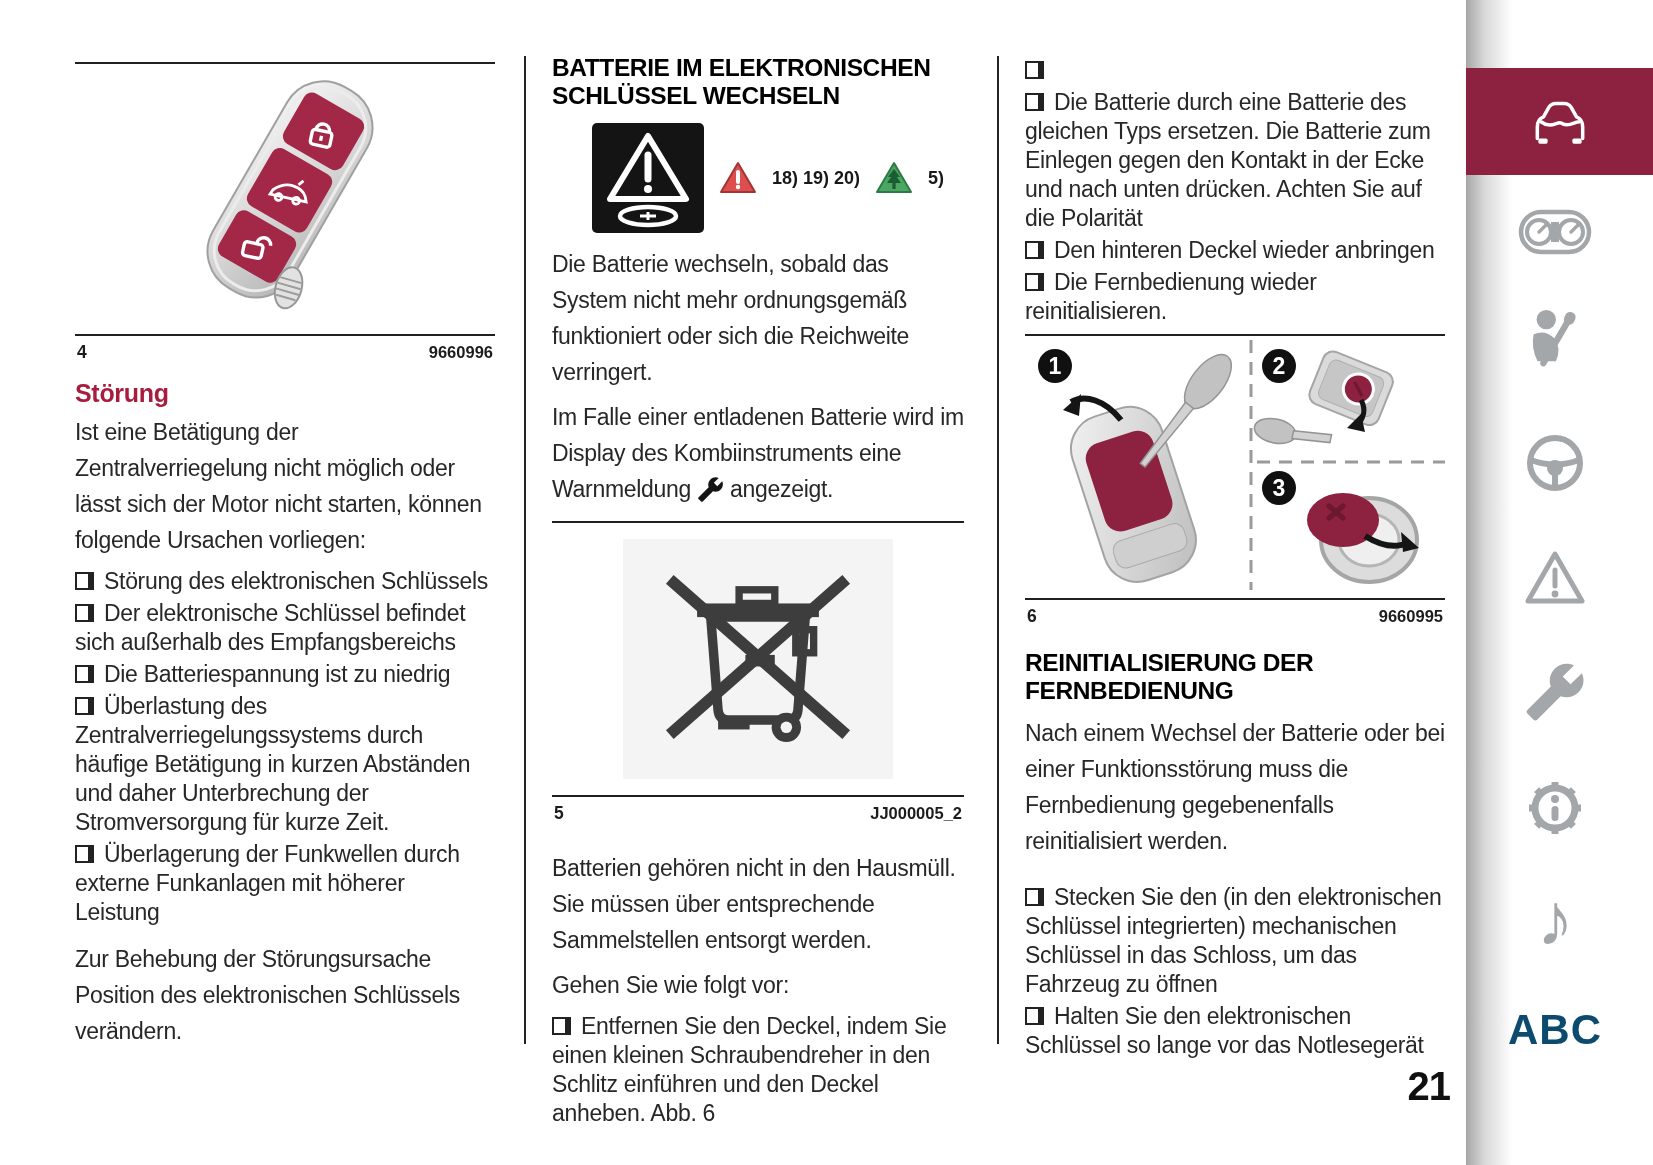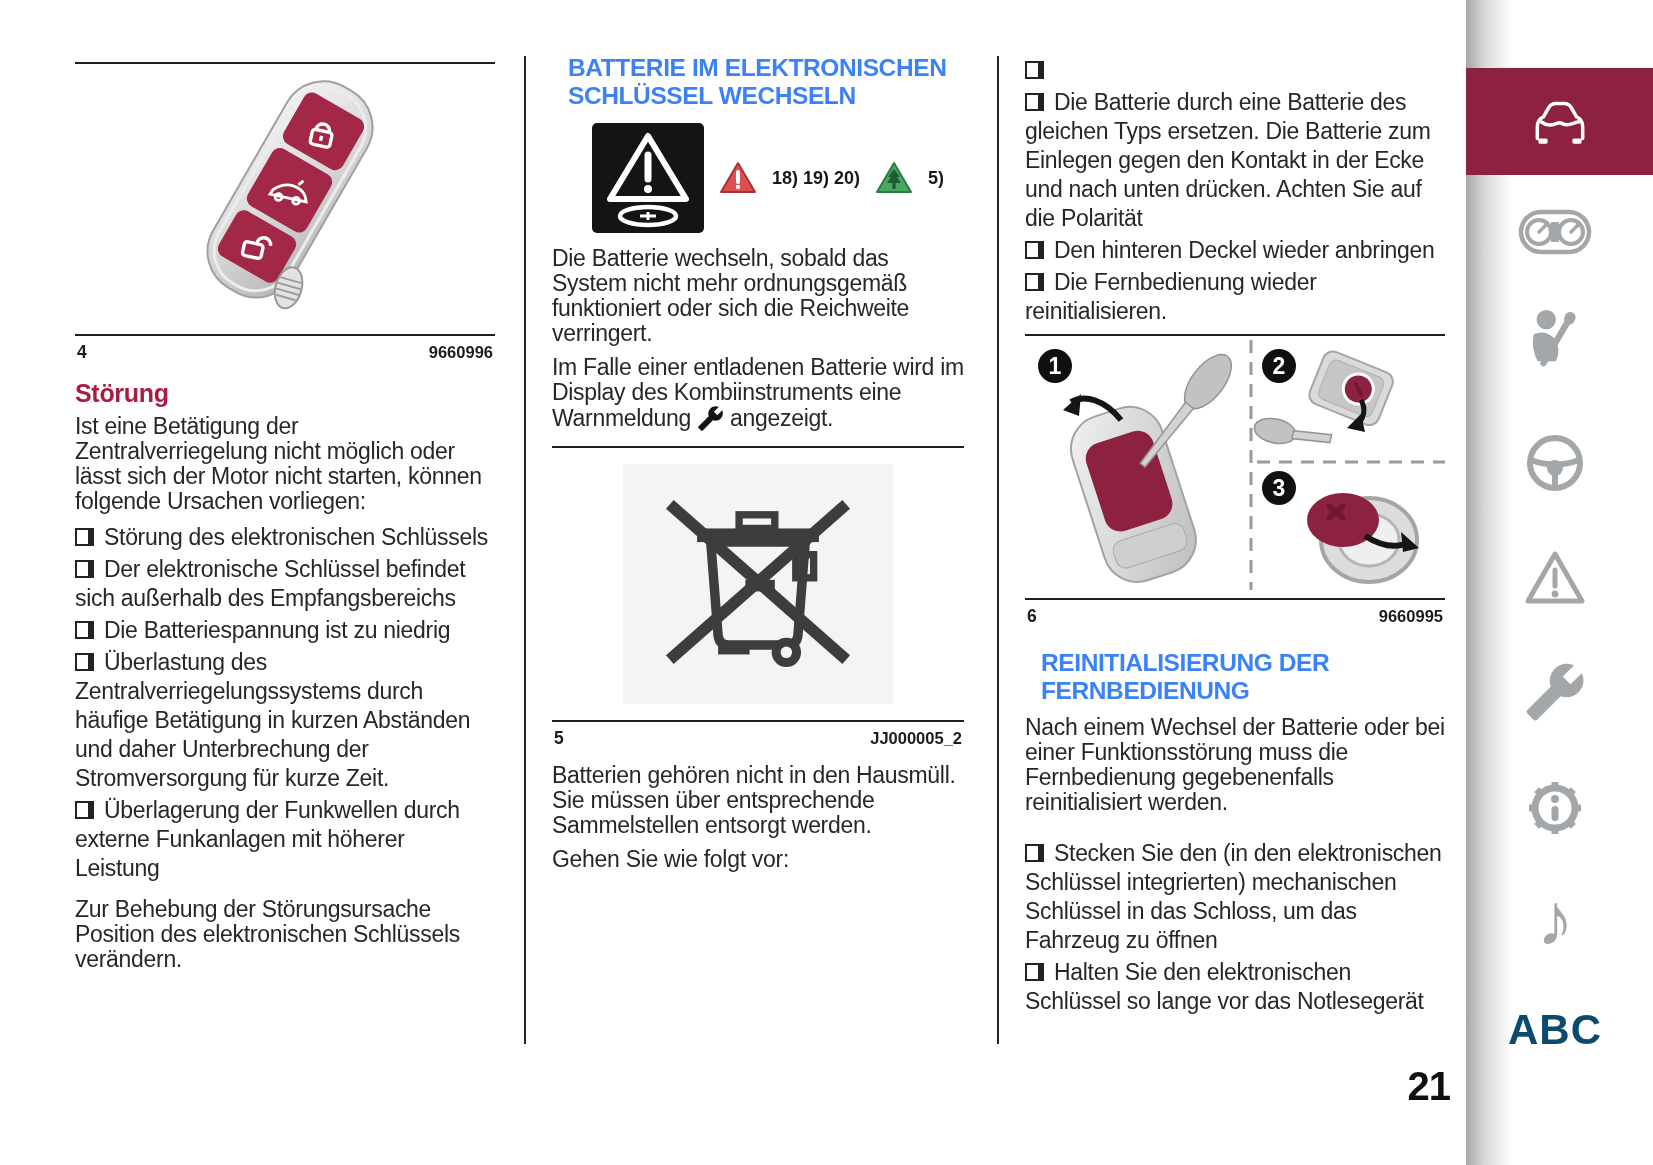--- a/index.html
+++ b/index.html
@@ -6,25 +6,25 @@
   #stage{position:relative;width:1653px;height:1165px;background:#ffffff;overflow:hidden;
          font-family:"Liberation Sans",sans-serif;color:#272727;}
   
   .col{position:absolute;top:0;}
   #col-left{left:75px;width:420px;}
   #col-mid{left:552px;width:412px;}
   #col-right{left:1025px;width:420px;}
   .vrule{position:absolute;top:56px;height:988px;width:2px;background:#242424;}
   #vrule1{left:524px;} #vrule2{left:997px;}
   
-  p.body{font-size:23px;line-height:25px;letter-spacing:-0.3px;margin:0 0 9px 0;}
+  p.body{font-size:23px;line-height:36px;letter-spacing:-0.3px;margin:0 0 9px 0;}
   p.bullet{font-size:23px;line-height:29px;letter-spacing:-0.3px;margin:0 0 3px 0;}
   .bmark{display:inline-block;width:11px;height:14px;border:2.5px solid #222;border-right-width:6px;
          margin-right:10px;transform:translateY(1px);}
-  h2.sect{font-size:24.5px;line-height:28px;font-weight:700;color:#3b82f6;margin:0 0 10px 16px;
+  h2.sect{font-size:24.5px;line-height:28px;font-weight:700;color:#000000;margin:0 0 10px 0;
           letter-spacing:-0.4px;}
   h3.sub{font-size:25px;font-weight:700;color:#a81d3e;margin:16px 0 6px 0;letter-spacing:-0.3px;}
   .hrule{height:2px;background:#202020;}
   .fig-caption{display:flex;justify-content:space-between;align-items:baseline;
                font-weight:700;font-size:17.5px;color:#1c1c1c;padding:6px 2px 0 2px;margin-bottom:6px;}
   .fig-code{font-size:16.5px;}
   
   .fig4-area{height:272px;display:flex;align-items:center;justify-content:center;margin-top:62px;}
   .fig5-area{height:272px;display:flex;align-items:center;justify-content:center;}
   .fig5-bg{background:#f4f4f4;padding:12px 30px;}
@@ -167,22 +167,23 @@
             <line x1="184" y1="26" x2="16" y2="174" stroke-width="11"></line>
           </g>
         </svg>
       </div>
     </div>
     <div class="hrule"></div>
     <div class="fig-caption">
       <span>5</span>
       <span class="fig-code">JJ000005_2</span>
     </div>
-    <p class="body" style="margin-top:14px;">Batterien gehören nicht in den Hausmüll. Sie müssen über entsprechende Sammelstellen entsorgt werden.</p>
+    <p class="body" style="margin-top:26px;">Batterien gehören nicht in den Hausmüll. Sie müssen über entsprechende Sammelstellen entsorgt werden.</p>
     <p class="body">Gehen Sie wie folgt vor:</p>
+    <p class="bullet"><span class="bmark"></span><span>Entfernen Sie den Deckel, indem Sie einen kleinen Schraubendreher in den Schlitz einführen und den Deckel anheben. Abb. 6</span></p>
   </div>
 
   <div class="vrule" id="vrule2"></div>
 
   <div class="col" id="col-right">
     <div style="height:56px;"></div>
     <p class="bullet"><span class="bmark"></span></p>
     <p class="bullet"><span class="bmark"></span><span>Die Batterie durch eine Batterie des gleichen Typs ersetzen. Die Batterie zum Einlegen gegen den Kontakt in der Ecke und nach unten drücken. Achten Sie auf die Polarität</span></p>
     <p class="bullet"><span class="bmark"></span><span>Den hinteren Deckel wieder anbringen</span></p>
     <p class="bullet"><span class="bmark"></span><span>Die Fernbedienung wieder reinitialisieren.</span></p>

